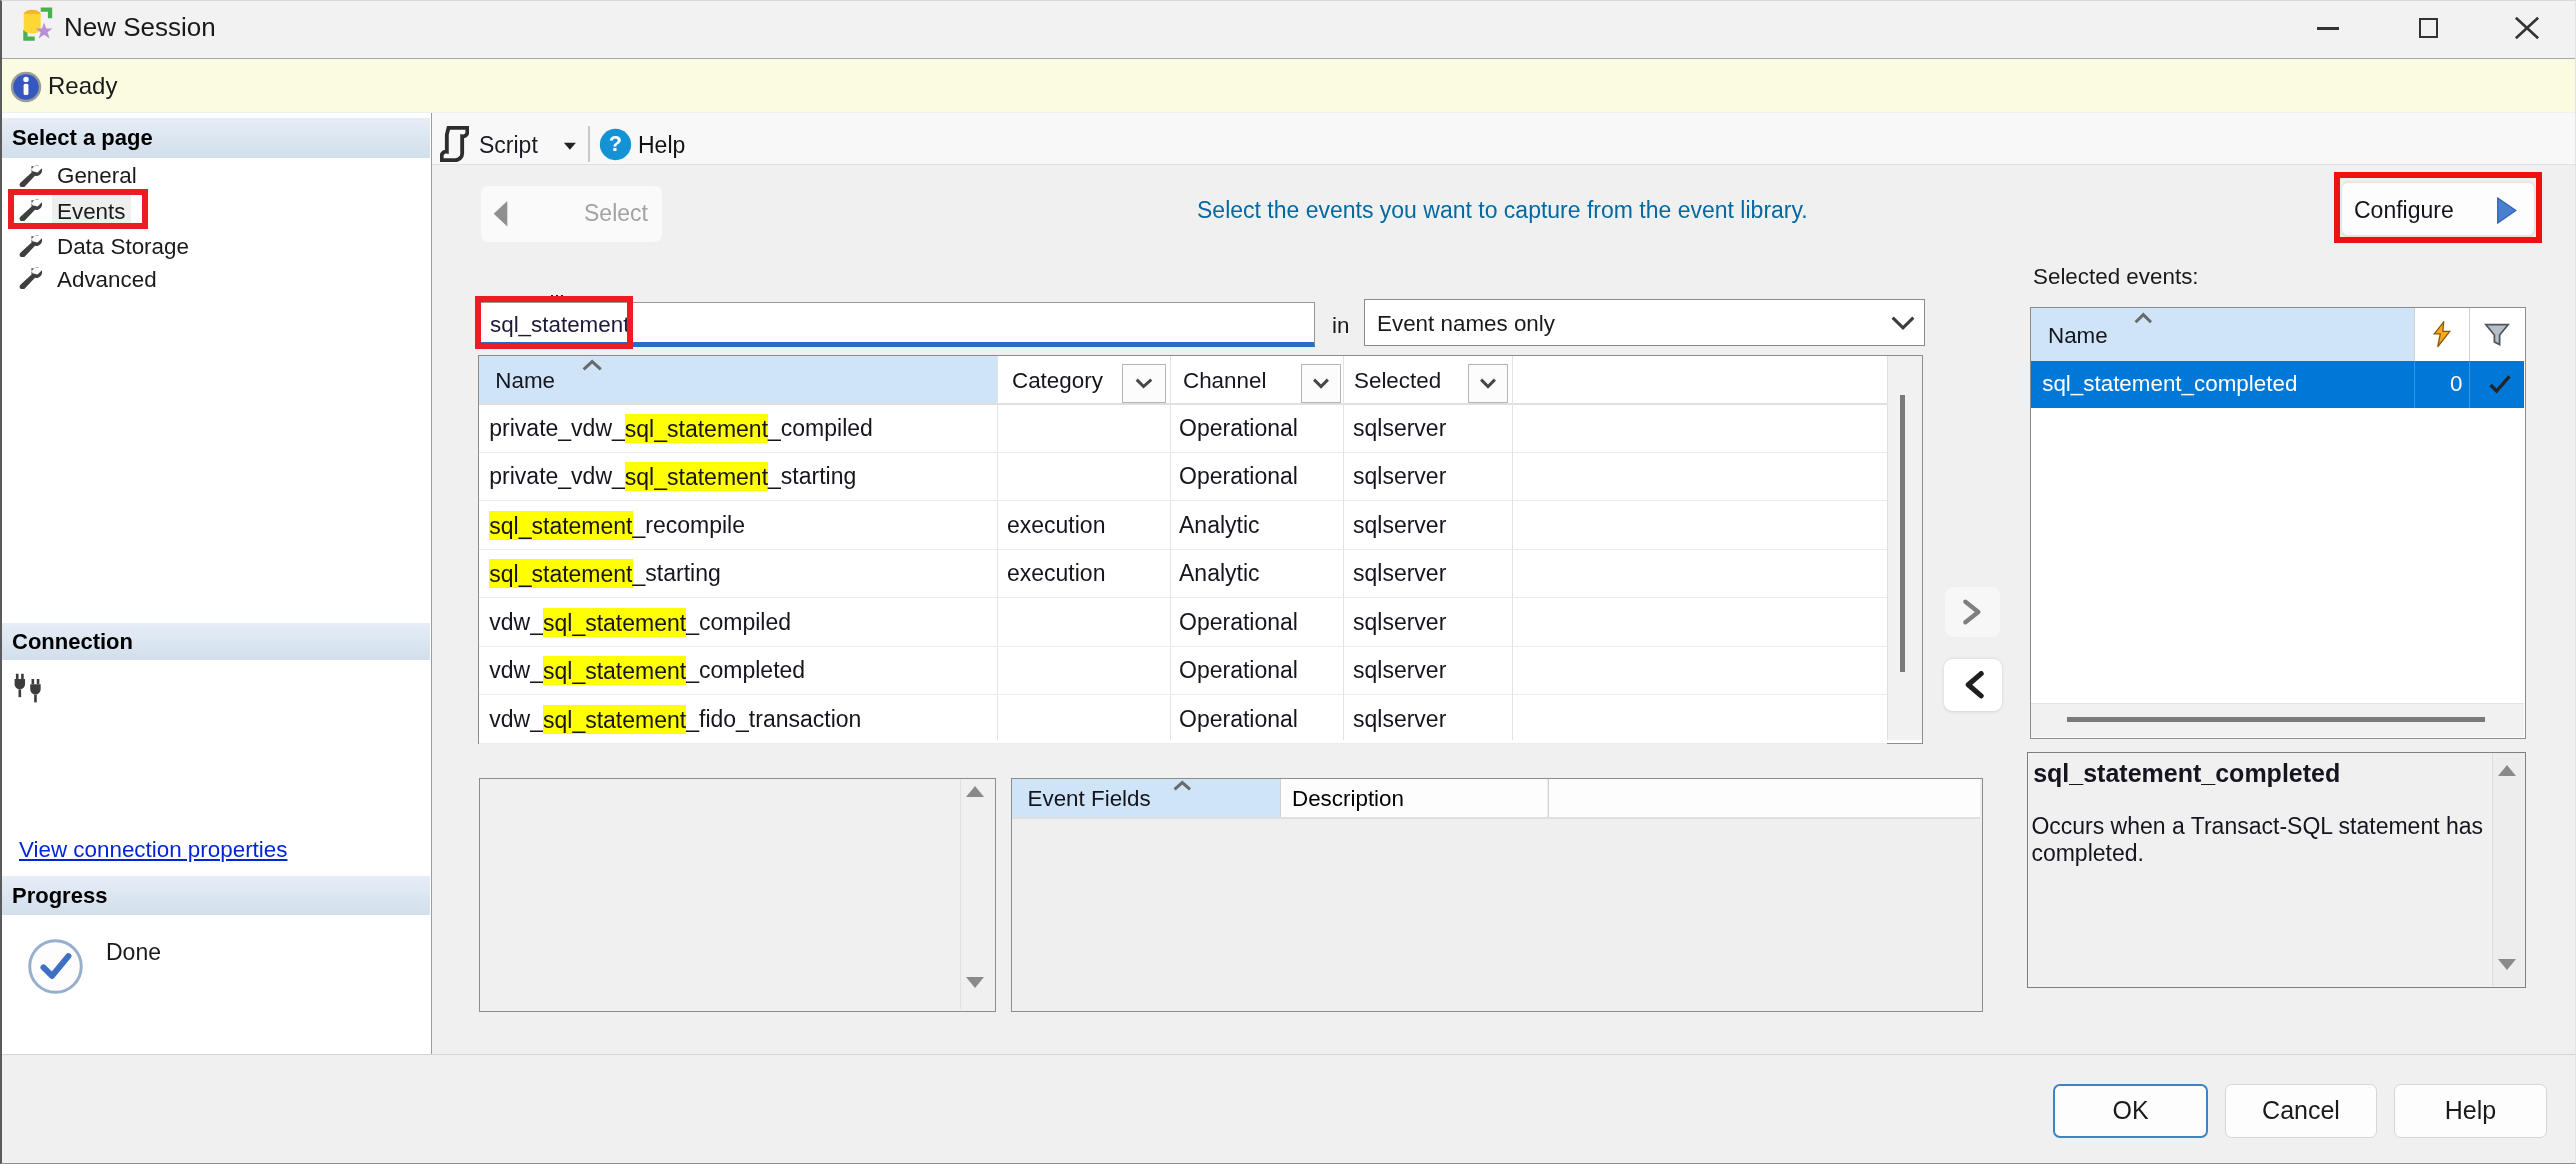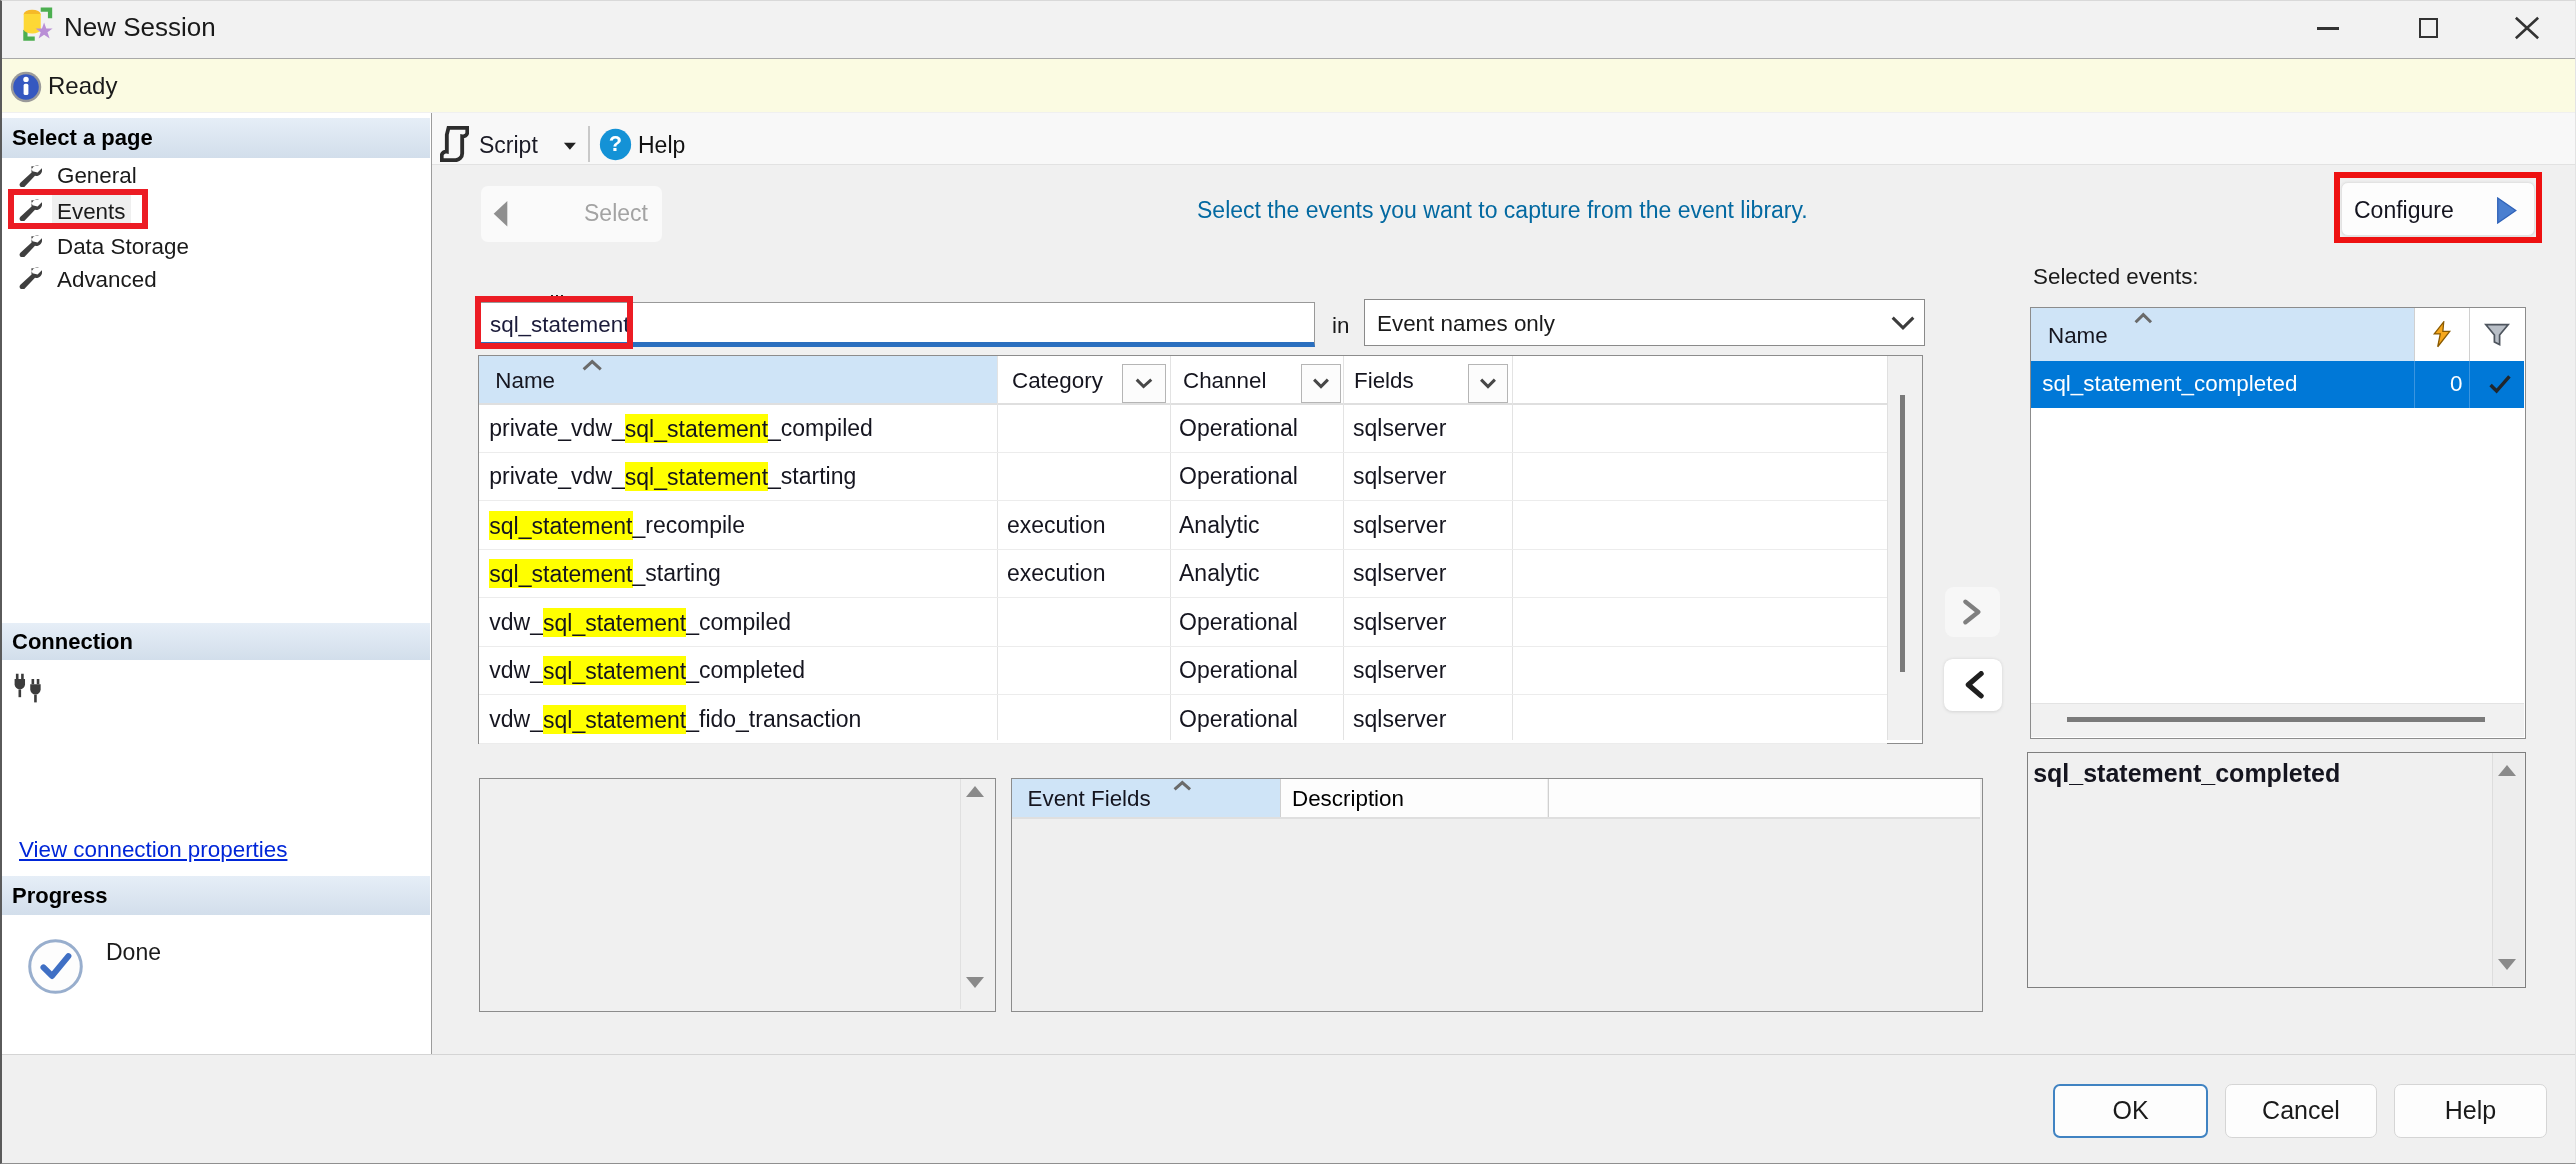--- a/index.html
+++ b/index.html
@@ -69,21 +69,21 @@
   <div class="a" style="left:518px;top:0;width:0.9px;height:384px;background:#e3e3e3;"></div>
   <div class="a" style="left:691px;top:0;width:0.9px;height:384px;background:#e3e3e3;"></div>
   <div class="a" style="left:864px;top:0;width:0.9px;height:384px;background:#e3e3e3;"></div>
   <div class="a" style="left:1033px;top:0;width:0.9px;height:384px;background:#e3e3e3;"></div>
   <div class="a" style="left:16.3px;top:12px;font-size:22.4px;color:#15151f;">Name</div>
   <svg class="a" style="left:102px;top:3.4px;" width="22.4" height="12" viewBox="0 0 26 14">
       <path d="M3 12 L13 3 L23 12" stroke="#6a6a6a" stroke-width="3.5" fill="none"></path>
     </svg>
   <div class="a" style="left:533px;top:12px;font-size:22.4px;color:#15151f;">Category</div>
   <div class="a" style="left:704px;top:12px;font-size:22.4px;color:#15151f;">Channel</div>
-  <div class="a" style="left:875px;top:12px;font-size:22.4px;color:#15151f;">Fields</div>
+  <div class="a" style="left:875px;top:12px;font-size:22.4px;color:#15151f;">Selected</div>
   <div class="a ddbtn" style="left:643px;top:7.7px;">
       <svg width="42" height="37" viewBox="0 0 49 43">
         <path d="M16 17 L24 25 L33 17" stroke="#474747" stroke-width="3.5" fill="none"></path>
       </svg>
     </div>
   <div class="a ddbtn" style="left:822px;top:7.7px;">
       <svg width="38" height="37" viewBox="0 0 44 43">
         <path d="M14 17 L22 25 L30 17" stroke="#474747" stroke-width="3.5" fill="none"></path>
       </svg>
     </div>
@@ -160,20 +160,21 @@
     <svg class="a" style="left:457px;top:12px;" width="24" height="22.4" viewBox="0 0 28 26">
         <path d="M3 14 L10 21 L25 4" stroke="#20262c" stroke-width="4" fill="none"></path>
       </svg>
   </div>
   <div class="a" style="left:0;top:395px;width:493px;height:34px;background:#f1f1f1;border-top:0.9px solid #e3e3e3;box-sizing:border-box;"></div>
   <div class="a" style="left:36px;top:409px;width:418px;height:5.2px;background:#7a7a7a;"></div>
 </div>
 
 <div class="a" id="descpanel" style="left:2027px;top:752px;width:499px;height:236px;background:#f0f0f0;border:1.7px solid #7f7f7f;box-sizing:border-box;">
   <div class="a" style="left:5.2px;top:6px;font-size:25px;font-weight:bold;color:#15151f;">sql_statement_completed</div>
+  <div class="a" style="left:3.4px;top:60px;width:464px;font-size:23px;line-height:27px;color:#15151f;">Occurs when a Transact-SQL statement has completed.</div>
   <div class="a" style="left:464px;top:0;width:31px;height:233px;background:#ededed;border-left:0.9px solid #ddd;"></div>
   <div class="a tri-up" style="left:470px;top:12px;"></div>
   <div class="a tri-dn" style="left:470px;top:206px;"></div>
 </div>
 
 <div class="a" id="lowleft" style="left:479px;top:778px;width:517px;height:234px;background:#f0f0f0;border:1.7px solid #8c8c8c;box-sizing:border-box;">
   <div class="a" style="left:480px;top:0;width:34px;height:230px;background:#f0f0f0;border-left:0.9px solid #e0e0e0;"></div>
   <div class="a tri-up" style="left:486px;top:6.9px;"></div>
   <div class="a tri-dn" style="left:486px;top:198px;"></div>
 </div>

